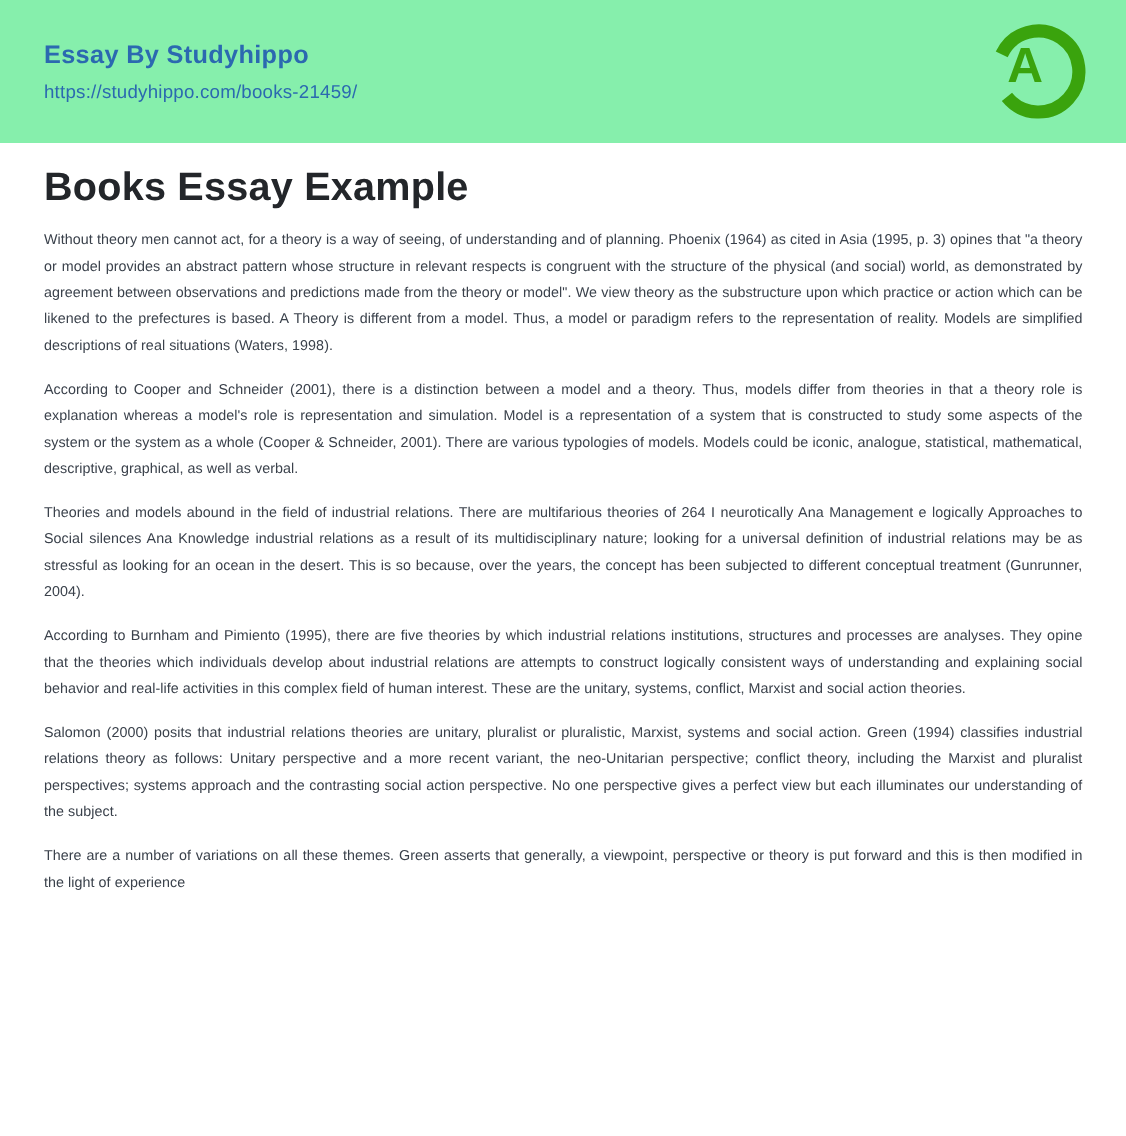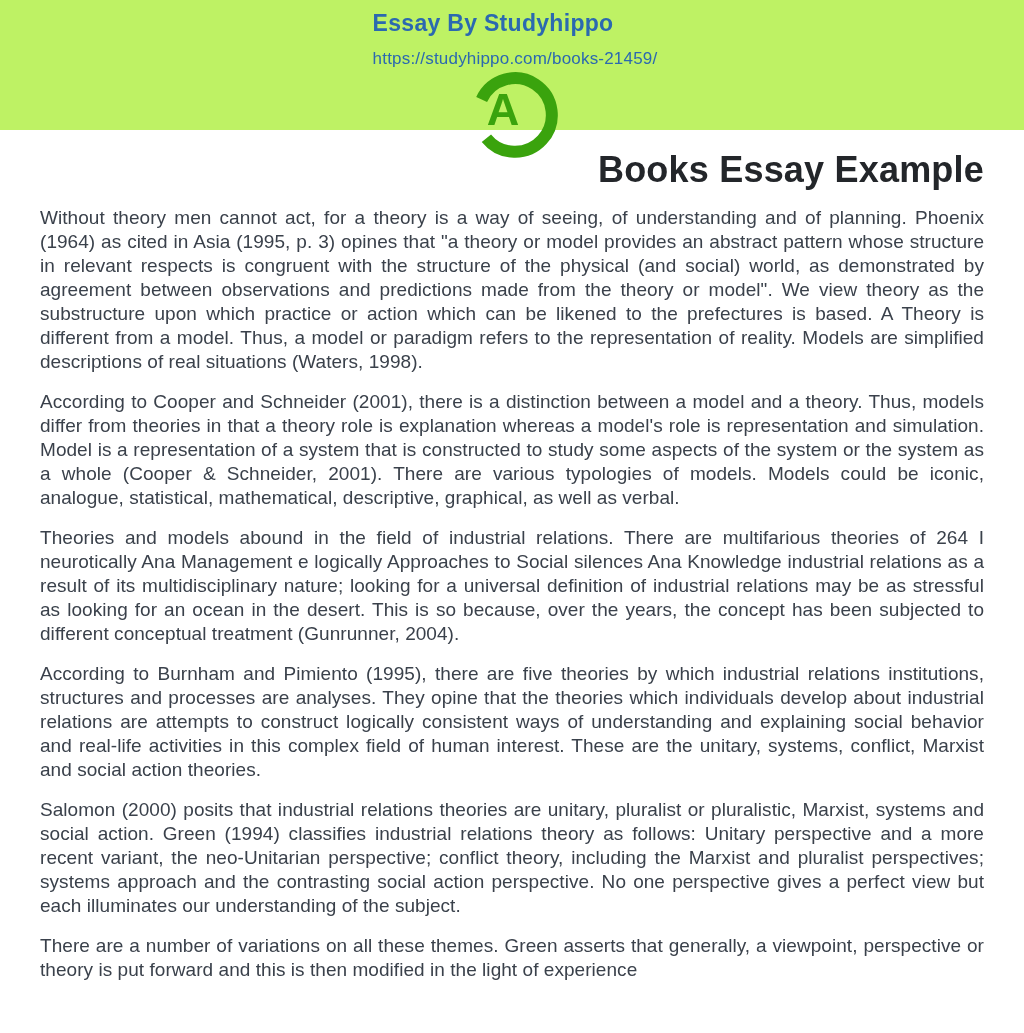--- a/index.html
+++ b/index.html
@@ -12,26 +12,25 @@
     height: 1033px;
     font-family: "Liberation Sans", sans-serif;
     overflow: hidden;
   }
 
   
   .page-header {
     box-sizing: border-box;
     width: 100%;
     height: 130px;
-    background: #bef264;
+    background: #86efac;
     display: flex;
     justify-content: space-between;
     align-items: center;
     padding: 10px 34px 10px 40px;
-    flex-direction: column;
   }
   .header-text { display: flex; flex-direction: column; }
   .site-title {
     color: #2b69b0;
     font-size: 23px;
     font-weight: 700;
     letter-spacing: 0.3px;
     line-height: 1.2;
   }
   .site-url {
@@ -53,25 +52,24 @@
   .article {
     padding: 0 40px;
   }
   .essay-title {
     margin: 21px 0 17px 0;
     font-size: 36px;
     font-weight: 800;
     color: #23262a;
     letter-spacing: 0.2px;
     line-height: 1.05;
-    text-align: right;
   }
   .essay-paragraph {
     margin: 0 0 16px 0;
-    font-size: 19px;
+    font-size: 13px;
     line-height: 24px;
     color: #3a414b;
     text-align: justify;
     letter-spacing: 0.05px;
   }
 </style>
 </head>
 <body>
 
 <header class="page-header">

